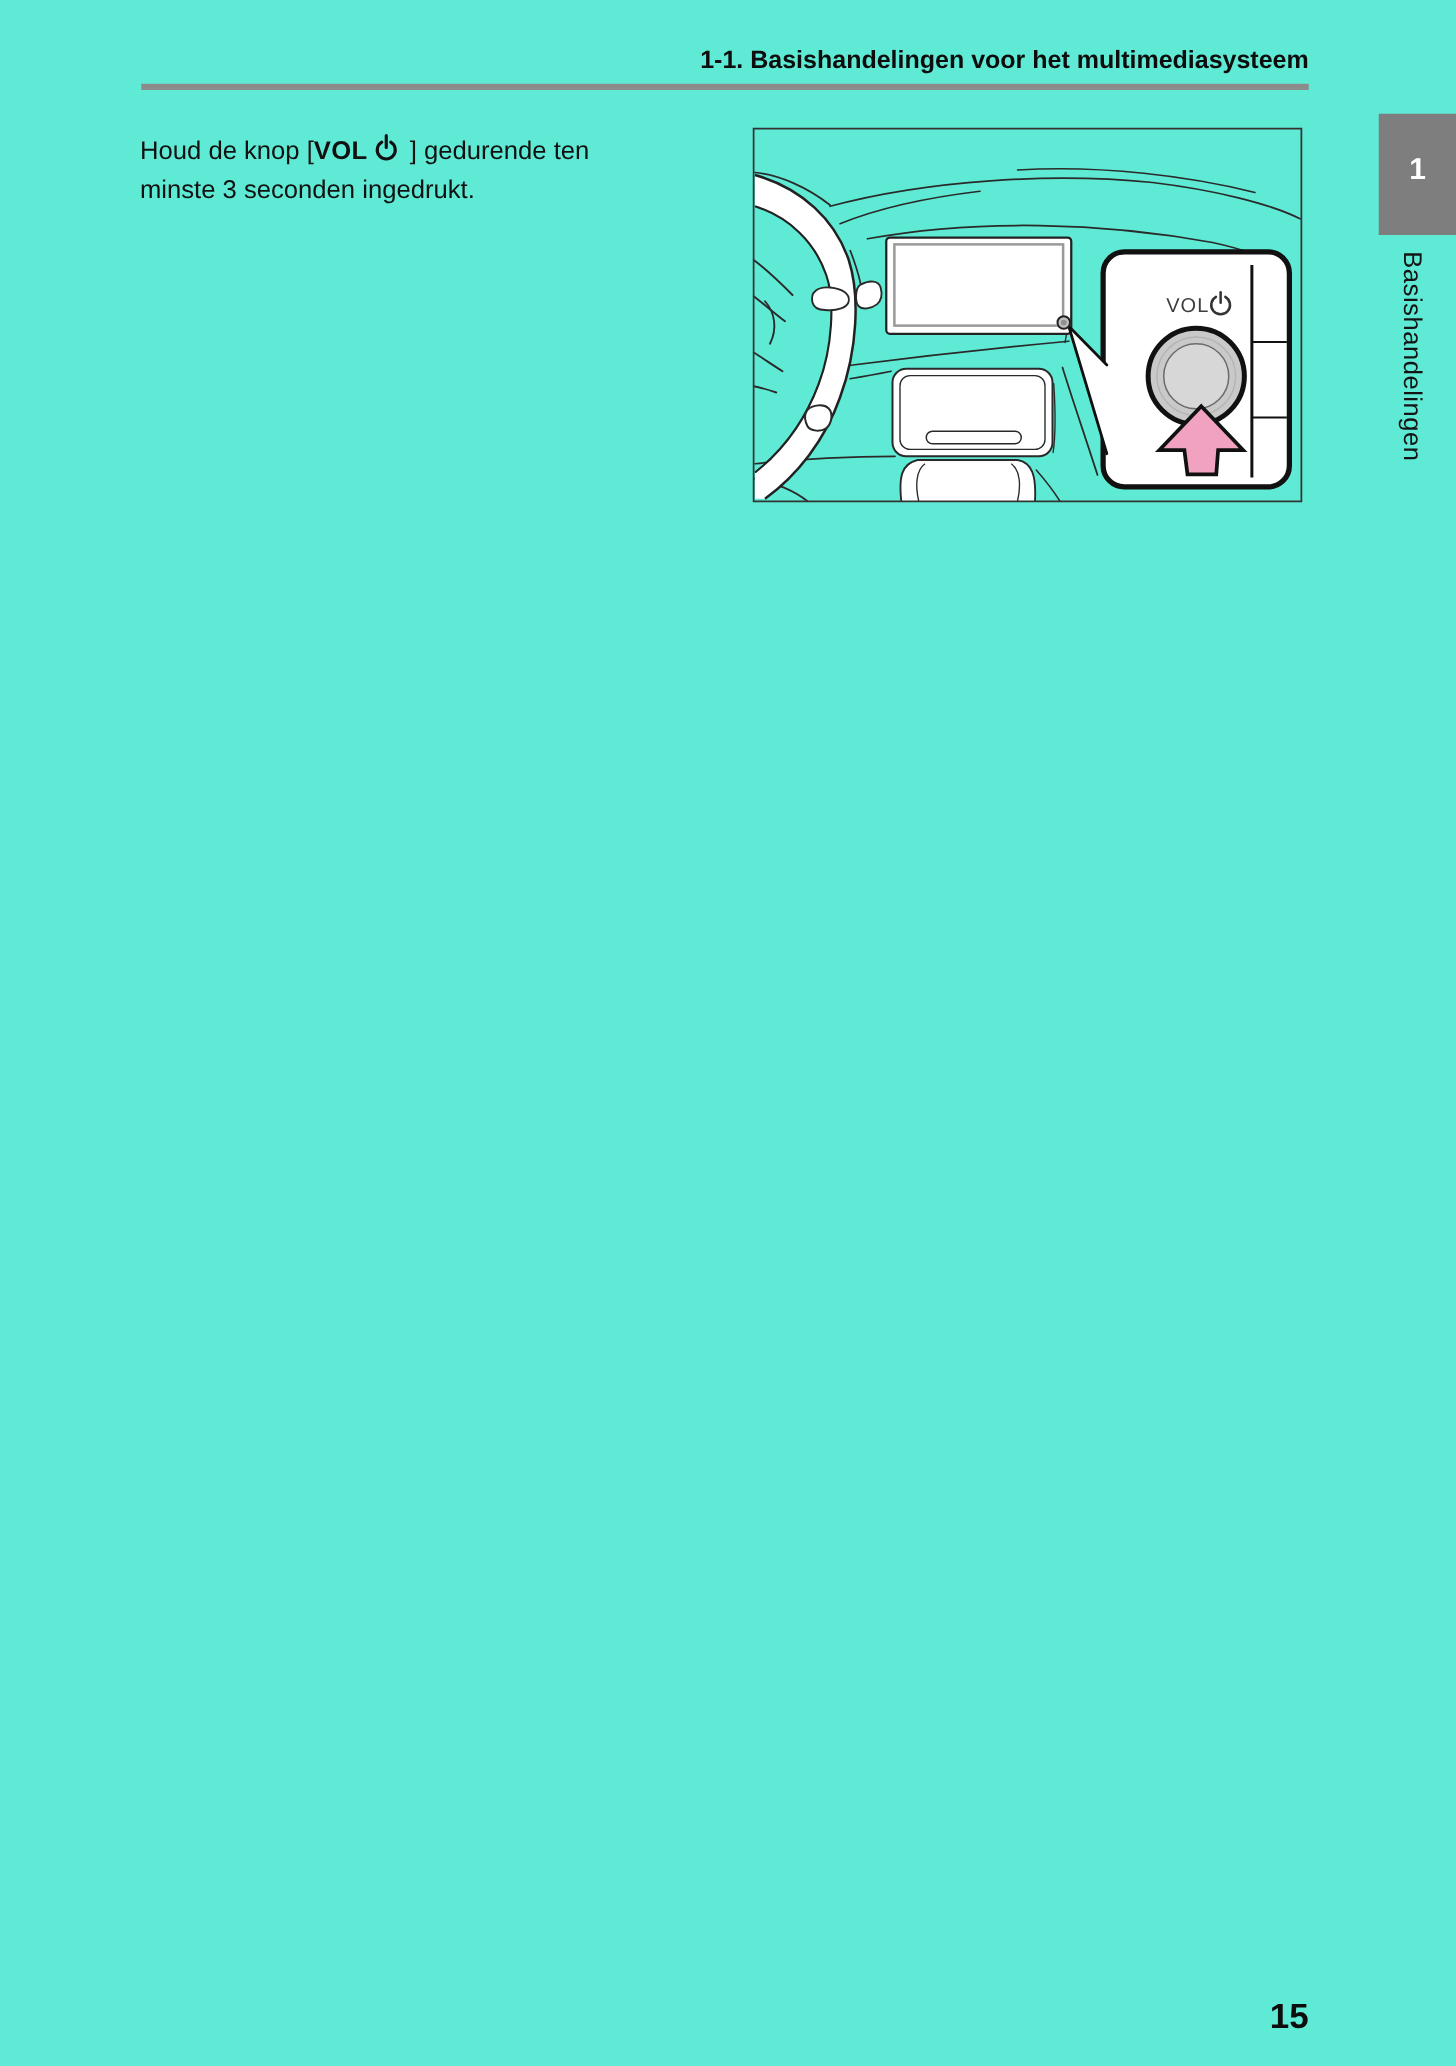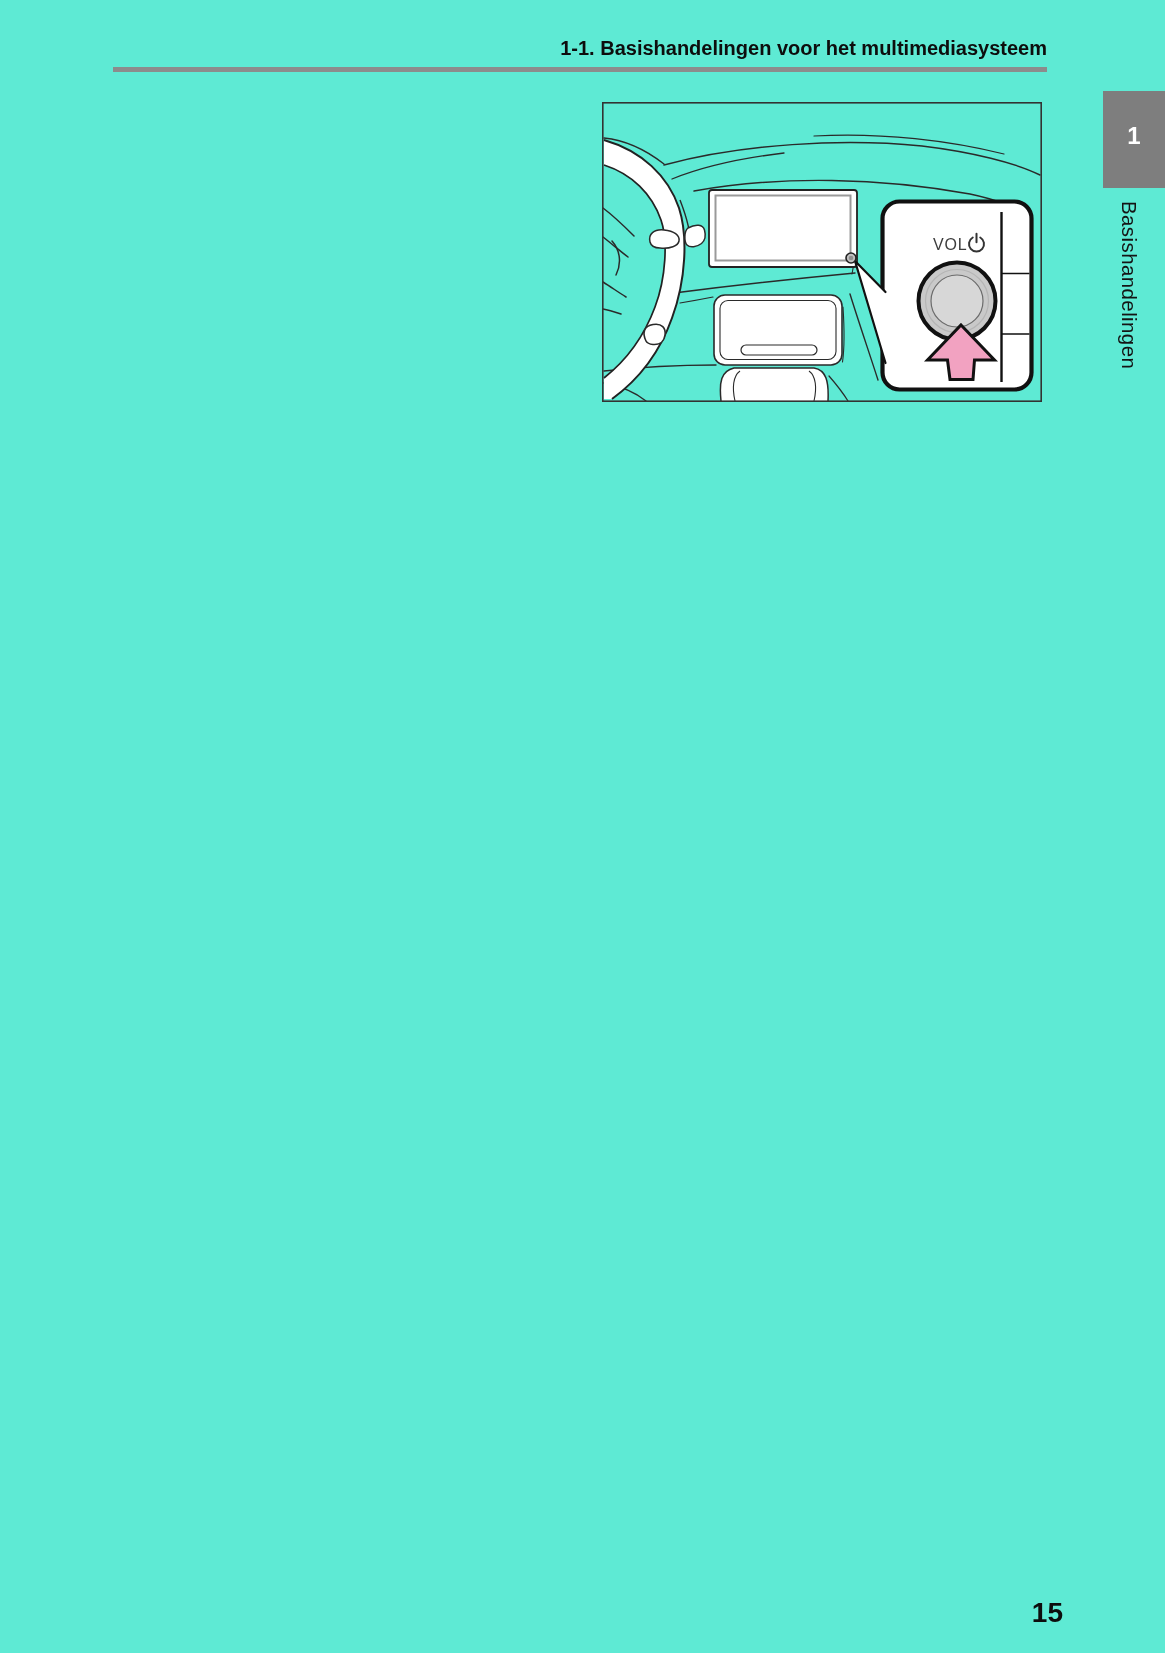--- a/index.html
+++ b/index.html
@@ -23,32 +23,37 @@
   .chapter-tab{
     position:absolute;left:1103px;top:91px;width:62px;height:97px;background:#7e7e7e;
     display:flex;align-items:center;justify-content:center;
   }
   .chapter-tab span{color:#fff;font-size:24px;font-weight:bold;transform:translateY(-4px);}
   .chapter-title{
     position:absolute;left:1117px;top:201px;
     writing-mode:vertical-rl;font-size:20.5px;color:#141414;letter-spacing:.4px;white-space:nowrap;
   }
   .page-number{
-    position:absolute;top:1597px;right:102px;font-size:28px;font-weight:bold;color:#0d0d0d;
+    position:absolute;top:1597px;right:118px;font-size:28px;font-weight:bold;color:#0d0d0d;
   }
 </style>
 </head>
 <body>
 
 <div class="page">
 
   <div class="header-title">1-1. Basishandelingen voor het multimediasysteem</div>
   <div class="header-rule" style="background: rgb(140, 140, 140);"></div>
 
   <div class="instruction">
+    <div class="line"><span>Houd de knop [</span><b>VOL</b><svg class="power-inline" width="22" height="24" viewBox="-11 -13 22 24">
+          <path d="M -3.6,-6.24 A 7.2,7.2 0 1 0 3.6,-6.24" fill="none" stroke="#111" stroke-width="2.5" stroke-linecap="round"></path>
+          <path d="M 0,-11.5 L 0,-2" fill="none" stroke="#111" stroke-width="2.5" stroke-linecap="round"></path>
+        </svg><span> ] gedurende ten</span></div>
+    <div class="line">minste 3 seconden ingedrukt.</div>
   </div>
 
   <div class="figure">
     <svg width="440" height="300" viewBox="0 0 440 300">
 
       <g fill="none" stroke="#2a2a2a" stroke-width="1.4" stroke-linecap="round">
         <path d="M 2,36 C 22,38 44,48 62,62"></path>
         <path d="M 62,63 C 140,42 240,36 320,44 C 370,50 414,61 438,73"></path>
         <path d="M 212,34 C 280,30 350,39 402,52" stroke-width="1.2"></path>
         <path d="M 70,77 C 102,64 140,56 182,51" stroke-width="1.3"></path>

